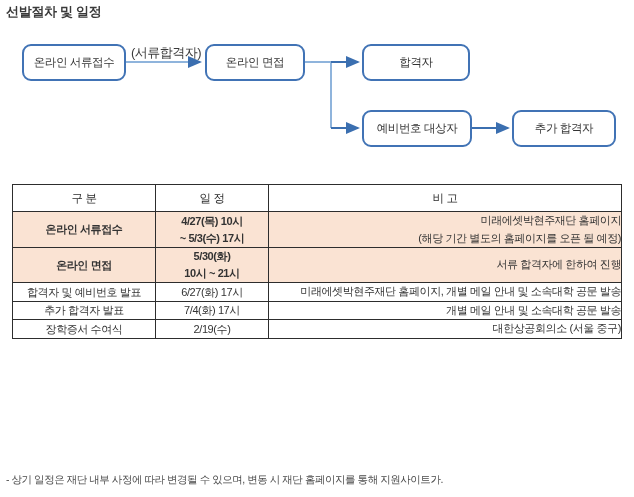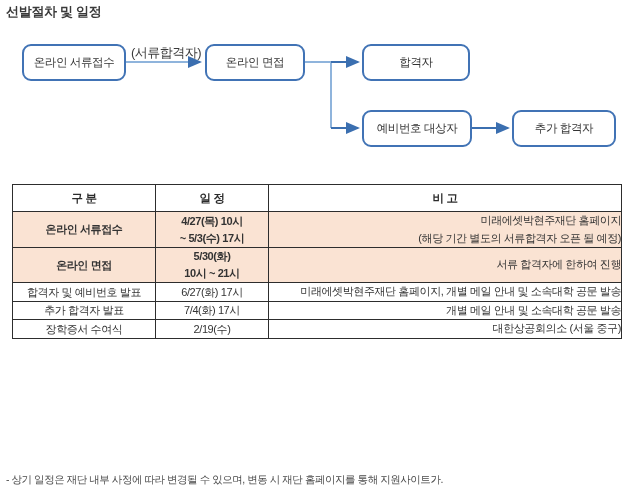--- a/index.html
+++ b/index.html
@@ -75,21 +75,21 @@
   .schedule-table th,
   .schedule-table td {
     border: 1px solid #2d2d2d;
     padding: 0;
     vertical-align: middle;
     color: #333333;
     letter-spacing: -0.4px;
   }
   .schedule-table th {
     height: 26px;
-    font-weight: bold;
+    font-weight: normal;
     font-size: 11.5px;
     text-align: center;
     background: #ffffff;
     color: #2b2b2b;
   }
   .col-label { width: 143px; }
   .col-date  { width: 113px; }
   .col-note  { width: 353px; }
 
   .cell-label {
@@ -192,21 +192,21 @@
   </thead>
   <tbody>
       <tr class="row-highlight">
         <td class="cell-label">온라인 서류접수</td>
         <td class="cell-date">
           <span class="note-line">4/27(목) 10시</span>
           <span class="note-line">~ 5/3(수) 17시</span>
         </td>
         <td class="cell-note">
           <span class="note-line">미래에셋박현주재단 홈페이지</span>
-          <span class="note-line">(해당 기간 별도의 서류합격자 오픈 될 예정)</span>
+          <span class="note-line">(해당 기간 별도의 홈페이지를 오픈 될 예정)</span>
         </td>
       </tr>
       <tr class="row-highlight">
         <td class="cell-label">온라인 면접</td>
         <td class="cell-date">
           <span class="note-line">5/30(화)</span>
           <span class="note-line">10시 ~ 21시</span>
         </td>
         <td class="cell-note">
           <span class="note-line">서류 합격자에 한하여 진행</span>

